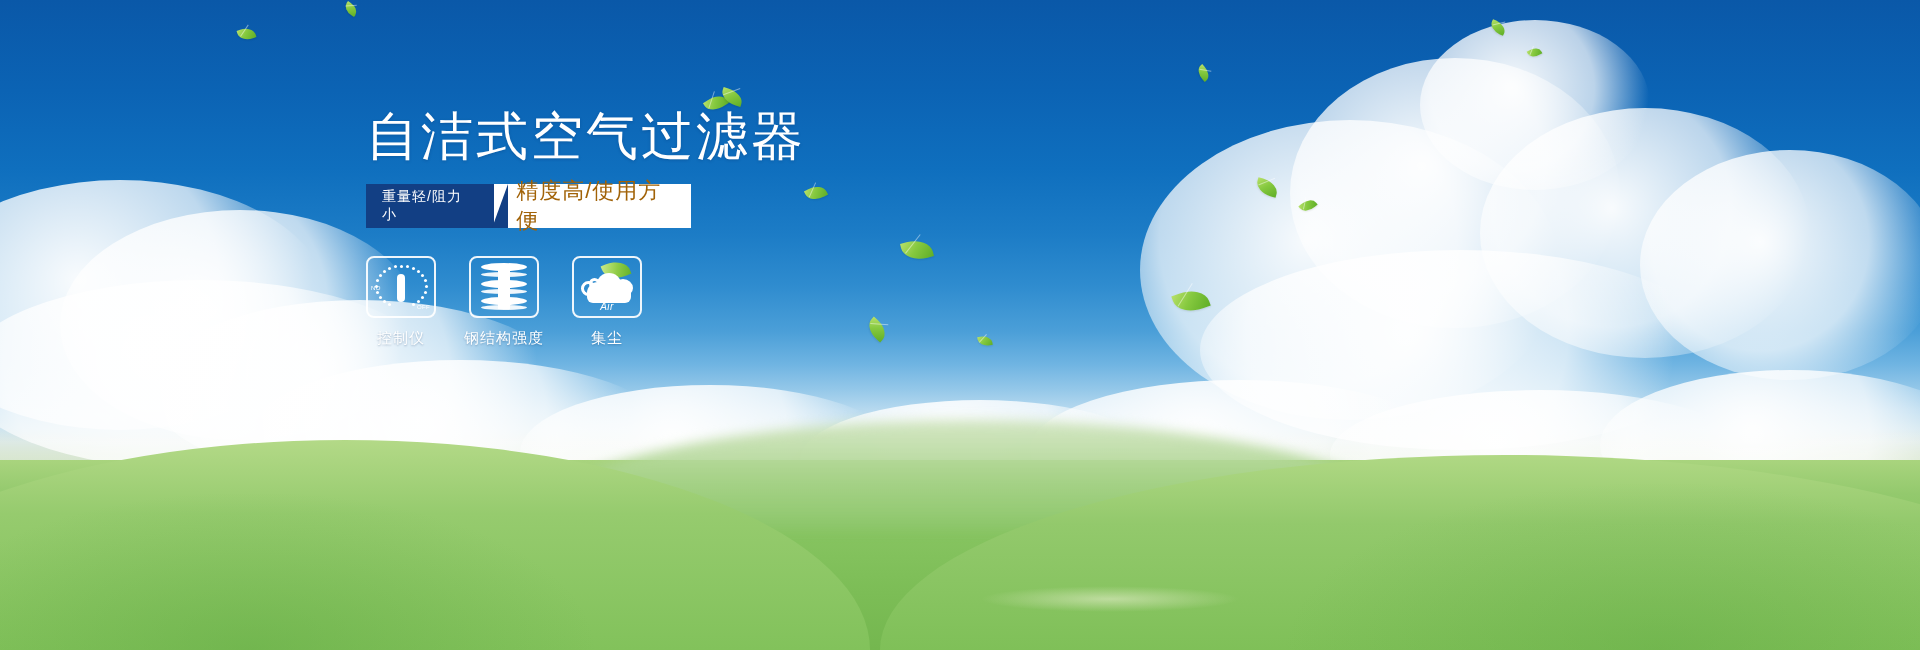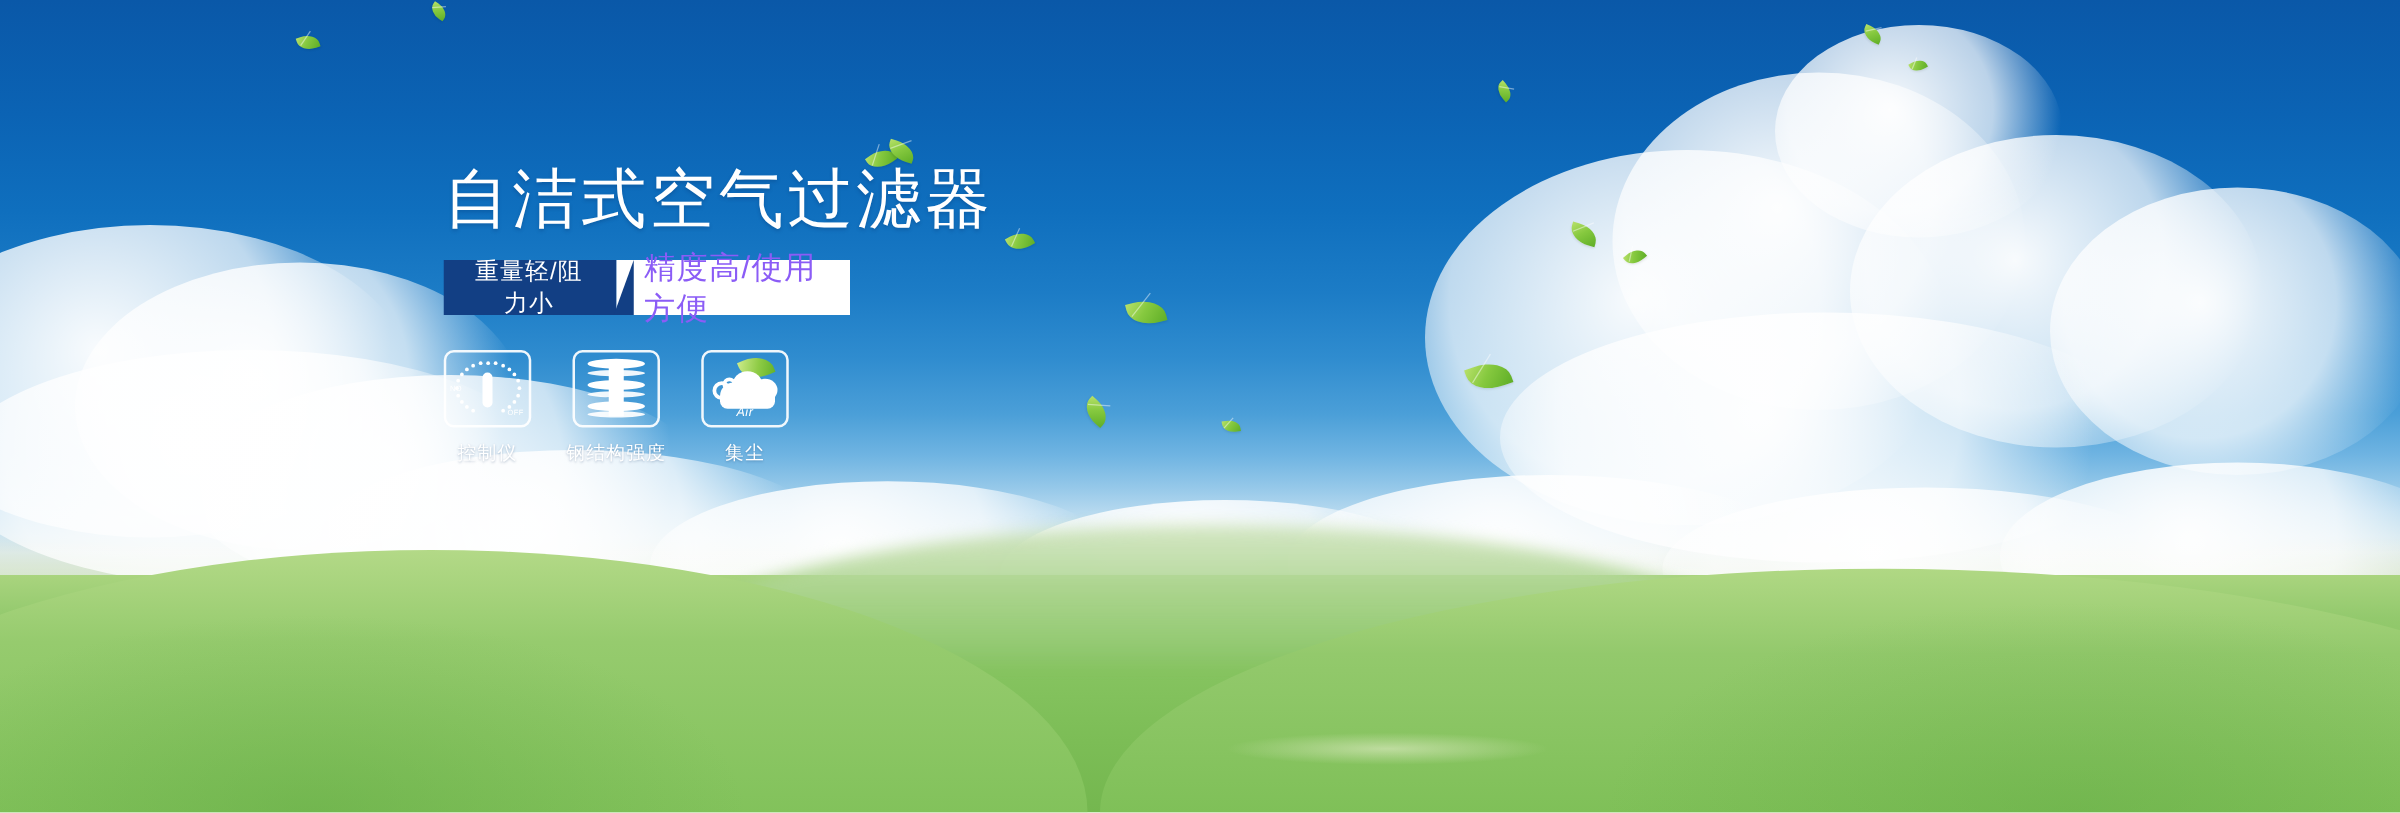--- a/index.html
+++ b/index.html
@@ -127,24 +127,23 @@
     left: 10%; top: 48%;
     width: 80%; height: 1px;
     background: rgba(255,255,255,0.45);
     transform: rotate(-38deg);
     transform-origin: left center;
   }
 
   
   #content {
     position: absolute;
-    left: 355px;
+    left: 366px;
     top: 110px;
     width: 700px;
-    margin-top: 24px;
   }
 
   #title {
     font-size: 52px;
     line-height: 1.0;
     letter-spacing: 3px;
     color: #ffffff;
     font-weight: 400;
     white-space: nowrap;
     text-shadow: 0 1px 3px rgba(0,40,90,0.25);
@@ -160,41 +159,40 @@
   #badges {
     margin-top: 22px;
     display: flex;
     align-items: stretch;
     height: 44px;
     width: 325px;
   }
   #badge-dark {
     background: #123f84;
     color: #ffffff;
-    font-size: 19px;
+    font-size: 14px;
     letter-spacing: 1px;
     display: flex; align-items: center; justify-content: center;
     padding: 0 18px 0 16px;
     position: relative;
     z-index: 2;
-    text-align: center;
   }
   #badge-dark::after {
     content: "";
     position: absolute;
     right: -14px; top: 0;
     width: 0; height: 0;
     border-style: solid;
     border-width: 0 0 44px 16px;
     border-color: transparent transparent #123f84 transparent;
   }
   #badge-light {
     background: #ffffff;
-    color: #8b5cf6;
-    font-size: 25px;
+    color: #a16207;
+    font-size: 22px;
     letter-spacing: 1px;
     display: flex; align-items: center; justify-content: center;
     padding: 0 8px 0 22px;
     position: relative;
     z-index: 1;
   }
 
   
   #features {
     margin-top: 28px;

